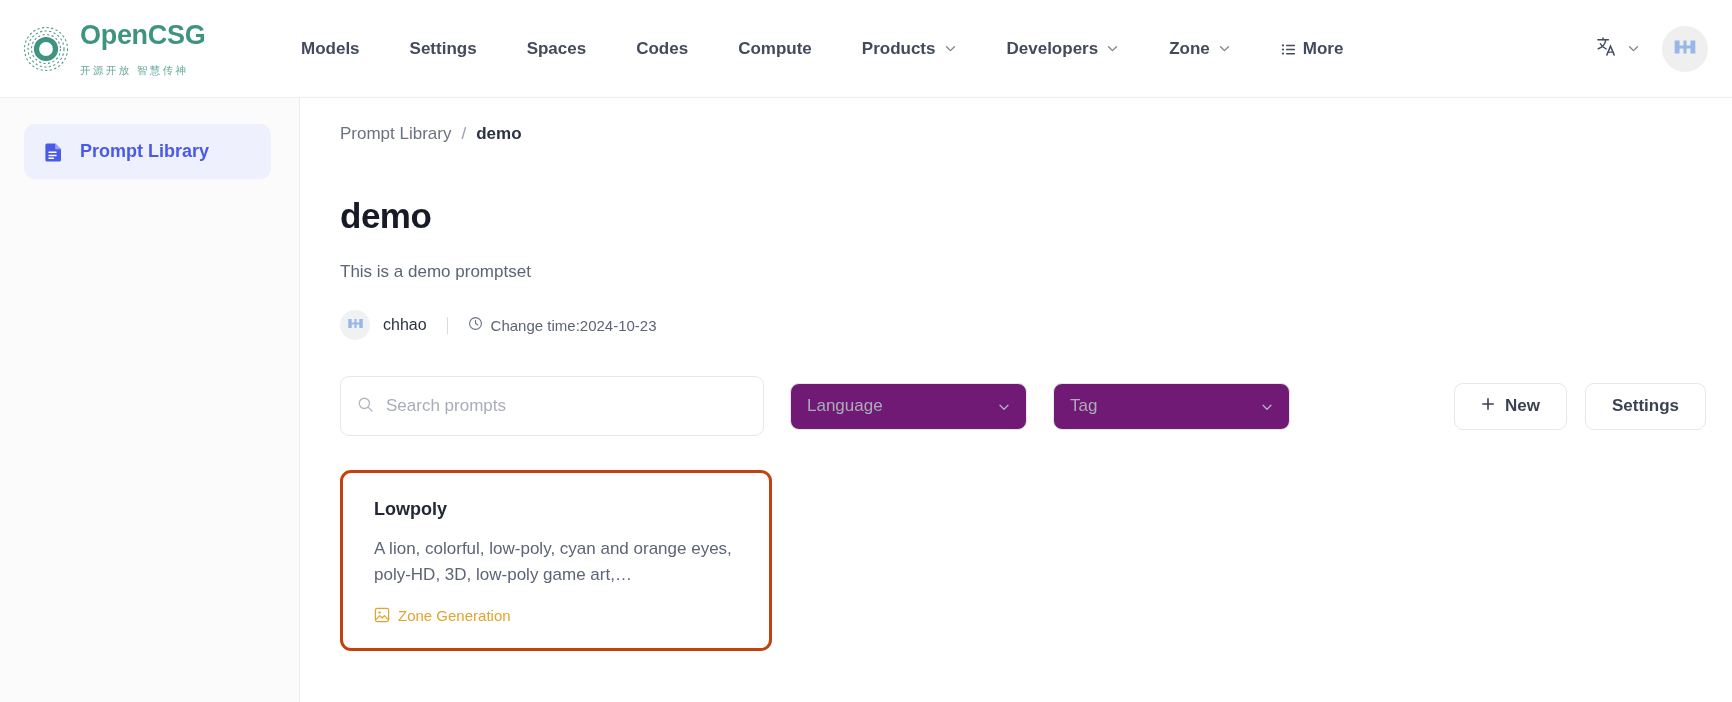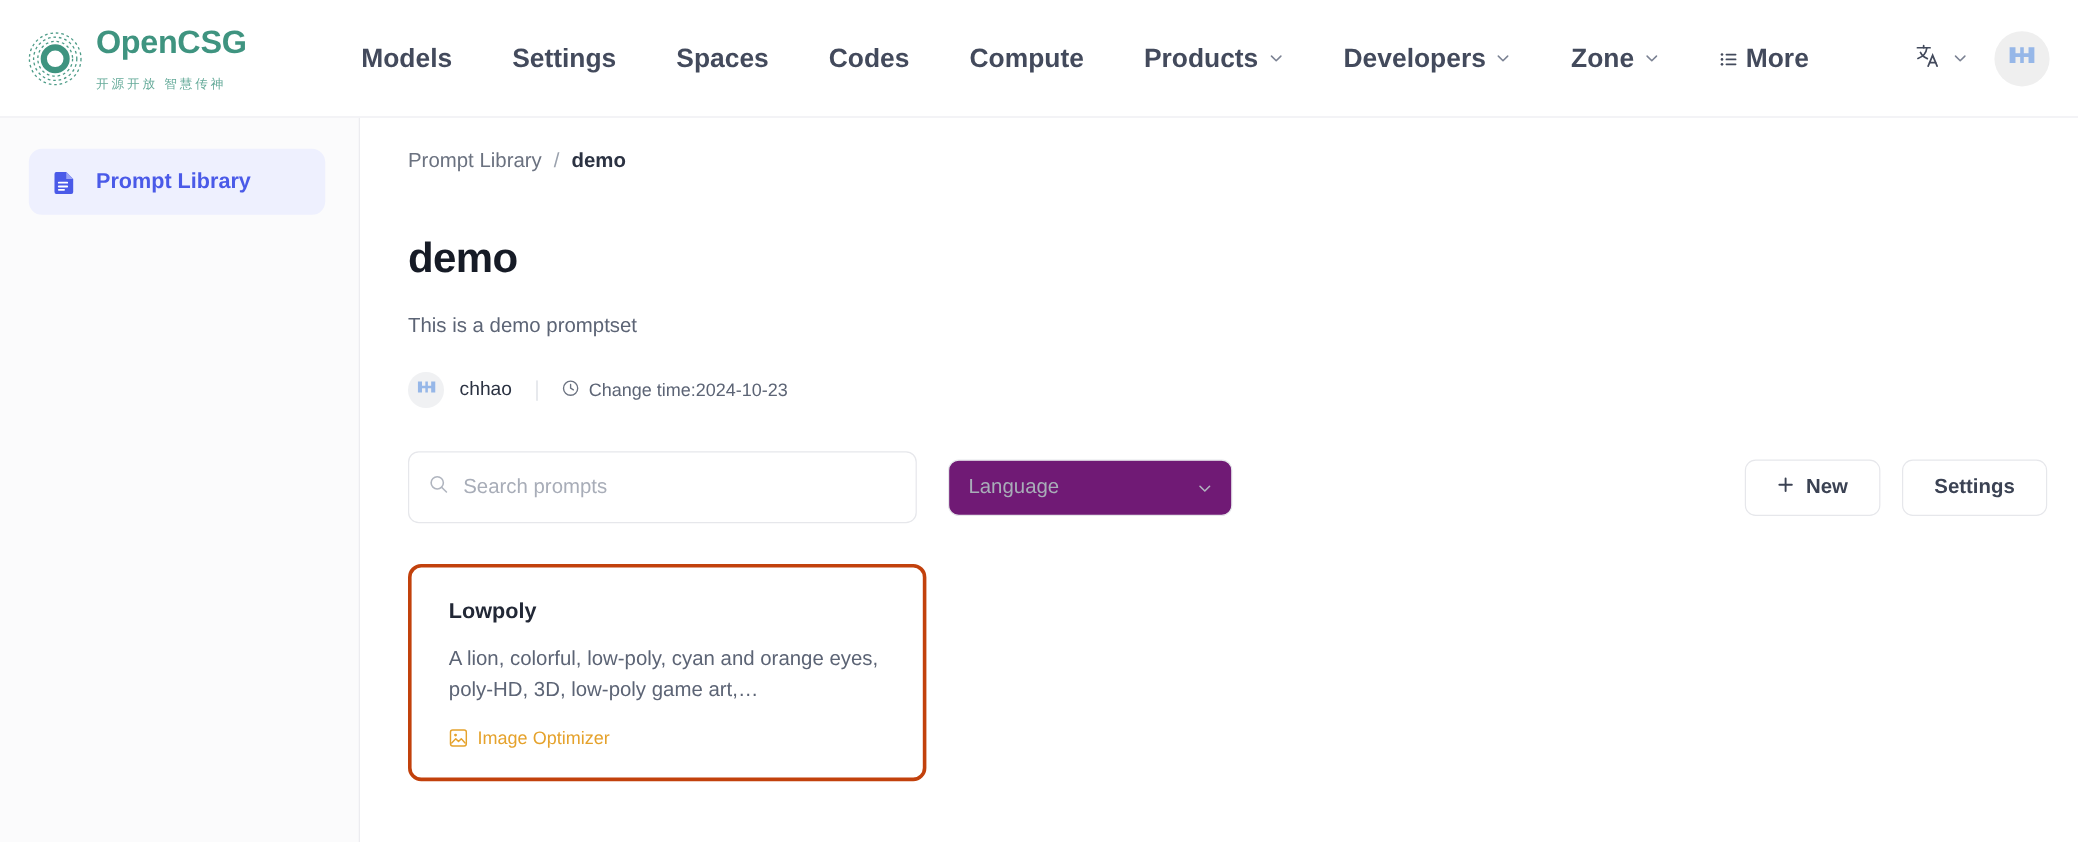--- a/index.html
+++ b/index.html
@@ -29,21 +29,21 @@
     letter-spacing: -0.3px; line-height: 1;
   }
   .brand-sub {
     font-size: 10.5px; color: #66ab9a; letter-spacing: 2.4px;
     line-height: 1; white-space: nowrap;
   }
 
   .nav { display: flex; align-items: center; gap: 0; margin-left: 6px; }
   .nav-item {
     display: flex; align-items: center; gap: 8px;
-    font-size: 22px; font-weight: 700; color: #434a5c;
+    font-size: 17px; font-weight: 700; color: #434a5c;
     padding: 10px 25px; cursor: pointer; white-space: nowrap; justify-content: flex-end;
   }
   .nav-item.more { gap: 9px; }
   .chev { display: block; width: 13px; height: 13px; flex: none; }
   .chev svg { display: block; }
 
   .header-right {
     margin-left: auto; display: flex; align-items: center; gap: 22px;
   }
   .lang { display: flex; align-items: center; gap: 9px; cursor: pointer; color: #434a5c; }
@@ -323,20 +323,28 @@
 
       <div class="sel lang-sel">
         <span>Language</span>
         <span class="chev">
           <svg viewBox="0 0 14 14" width="14" height="14">
               <path d="M3 5.2L7 9.2l4-4" fill="none" stroke="#b0b5bf" stroke-width="1.3" stroke-linecap="round" stroke-linejoin="round"></path>
             </svg>
         </span>
       </div>
 
+      <div class="sel tag-sel">
+        <span>Tag</span>
+        <span class="chev">
+          <svg viewBox="0 0 14 14" width="14" height="14">
+              <path d="M3 5.2L7 9.2l4-4" fill="none" stroke="#b0b5bf" stroke-width="1.3" stroke-linecap="round" stroke-linejoin="round"></path>
+            </svg>
+        </span>
+      </div>
 
       <div class="btns">
         <button class="btn">
           <span>
             <svg viewBox="0 0 14 14" width="14" height="14">
                 <path d="M7 1.8v10.4M1.8 7h10.4" stroke="#3b4253" stroke-width="1.6" stroke-linecap="round"></path>
               </svg>
           </span>
           <span>New</span>
         </button>
@@ -351,19 +359,19 @@
         <div class="card-title">Lowpoly</div>
         <div class="card-body">A lion, colorful, low-poly, cyan and orange eyes, poly-HD, 3D, low-poly game art,…</div>
         <div class="card-tag">
           <span class="tag-icon">
             <svg viewBox="0 0 16 16" width="16" height="16">
               <rect x="1.4" y="1.4" width="13.2" height="13.2" rx="1.8" fill="none" stroke="#e5a22c" stroke-width="1.2"></rect>
               <circle cx="5.6" cy="5.6" r="1.2" fill="#e5a22c"></circle>
               <path d="M2.4 12.2l3.4-3.5 2.3 2.3 2.3-2.4 3.2 3.6" fill="none" stroke="#e5a22c" stroke-width="1.2" stroke-linecap="round" stroke-linejoin="round"></path>
             </svg>
           </span>
-          <span>Image Optimizer</span>
+          <span>Zone Generation</span>
         </div>
       </div>
     </div>
 
   </main>
 </div>
 
 </body></html>

